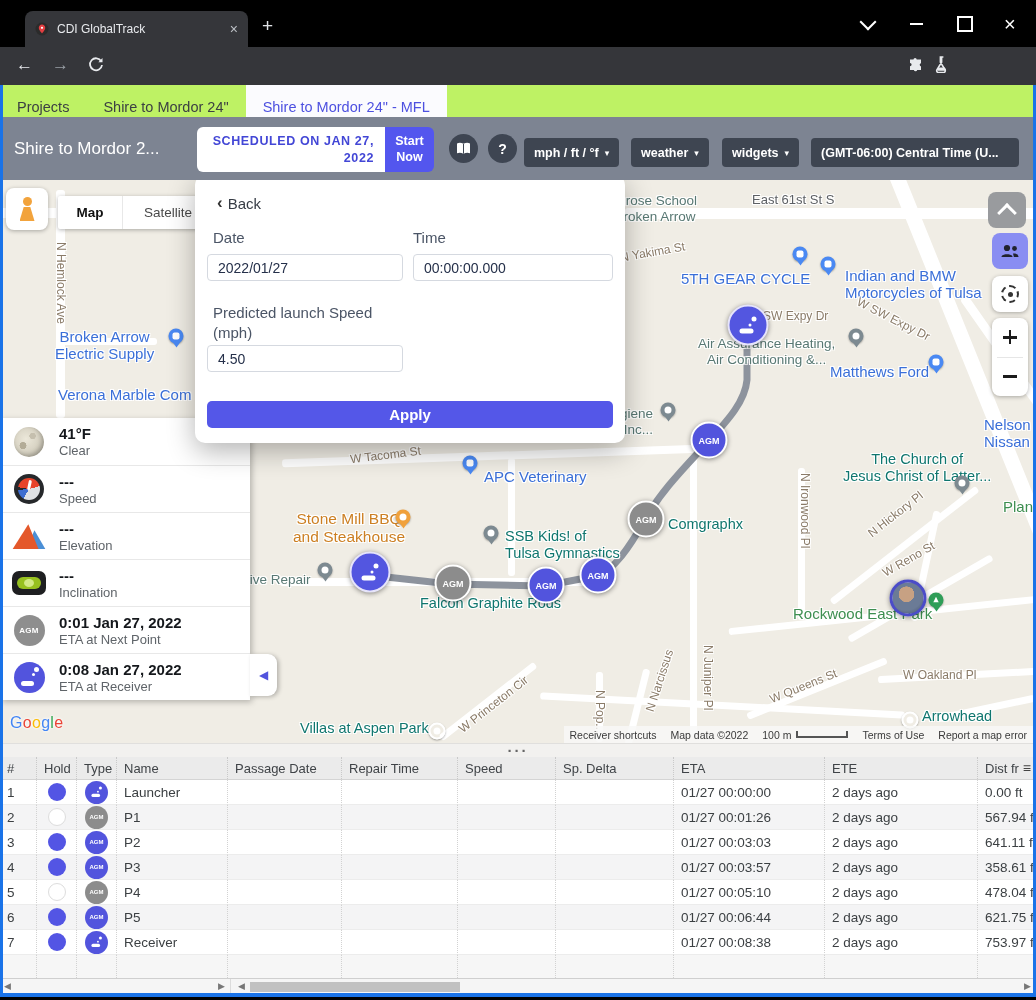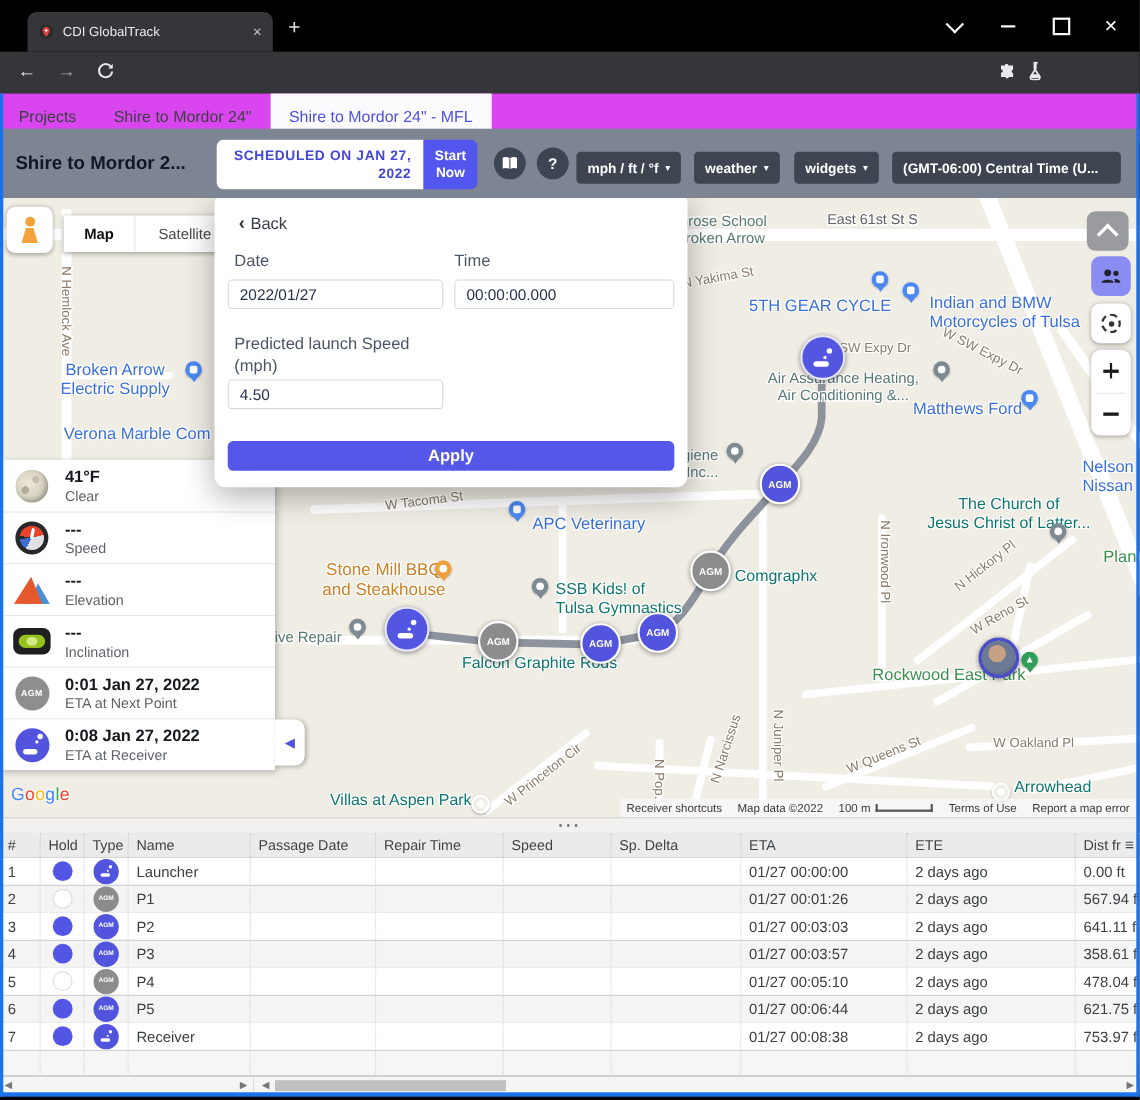--- a/index.html
+++ b/index.html
@@ -29,28 +29,28 @@
   .uicon{display:flex;align-items:center;}
   .star{color:#dadce0;font-size:16px;}
   .avatar-br{position:absolute;left:966px;top:50px;width:27px;height:27px;border-radius:50%;
      background:radial-gradient(circle at 50% 40%,#d8c3a8 0 30%,#3b76b8 31% 62%,#274d79 100%);}
   .menu3{position:absolute;left:1007px;top:53px;color:#e8eaed;font-size:16px;letter-spacing:0;}
 
   
   .frame{position:absolute;background:#1a73e8;z-index:200;}
 
   
-  #navrow{position:absolute;left:0;top:85px;width:1036px;height:44px;background:#d946ef;display:flex;}
+  #navrow{position:absolute;left:0;top:85px;width:1036px;height:44px;background:#bef264;display:flex;}
   .nav-item{display:flex;align-items:center;height:100%;padding:0 17px;font-size:14.5px;color:#3c4043;white-space:pre;}
   .nav-item.active{background:#fbfbfe;color:#4d50e0;}
 
   
   #appheader{position:absolute;left:0;top:117px;width:1036px;height:63px;background:#7d8492;}
   .app-title{position:absolute;left:14px;top:0;height:63px;display:flex;align-items:center;
-             color:#0f172a;font-size:17px;font-weight:bold;}
+             color:#ffffff;font-size:17px;font-weight:normal;}
   .sched{position:absolute;left:197px;top:127px;width:188px;height:45px;background:#fff;border-radius:6px 0 0 6px;
          color:#4347d6;font-weight:bold;font-size:12.5px;letter-spacing:.6px;line-height:1.35;
          padding:6px 11px;box-sizing:border-box;top:10px;text-align:right;}
   .startnow{position:absolute;left:385px;top:10px;width:49px;height:45px;background:#5356ee;border-radius:0 6px 6px 0;
             color:#fff;font-weight:bold;font-size:12.5px;display:flex;align-items:center;justify-content:center;
             text-align:center;line-height:1.25;}
   .circbtn{position:absolute;top:17px;width:29px;height:29px;border-radius:50%;background:#3e4552;
            display:flex;align-items:center;justify-content:center;color:#fff;font-weight:bold;font-size:14px;}
   .hpill{position:absolute;top:21px;height:29px;background:#3e4551;border-radius:4px;color:#fff;
          font-size:12.5px;font-weight:600;display:flex;align-items:center;gap:6px;padding:0 10px;box-sizing:border-box;white-space:nowrap;}

